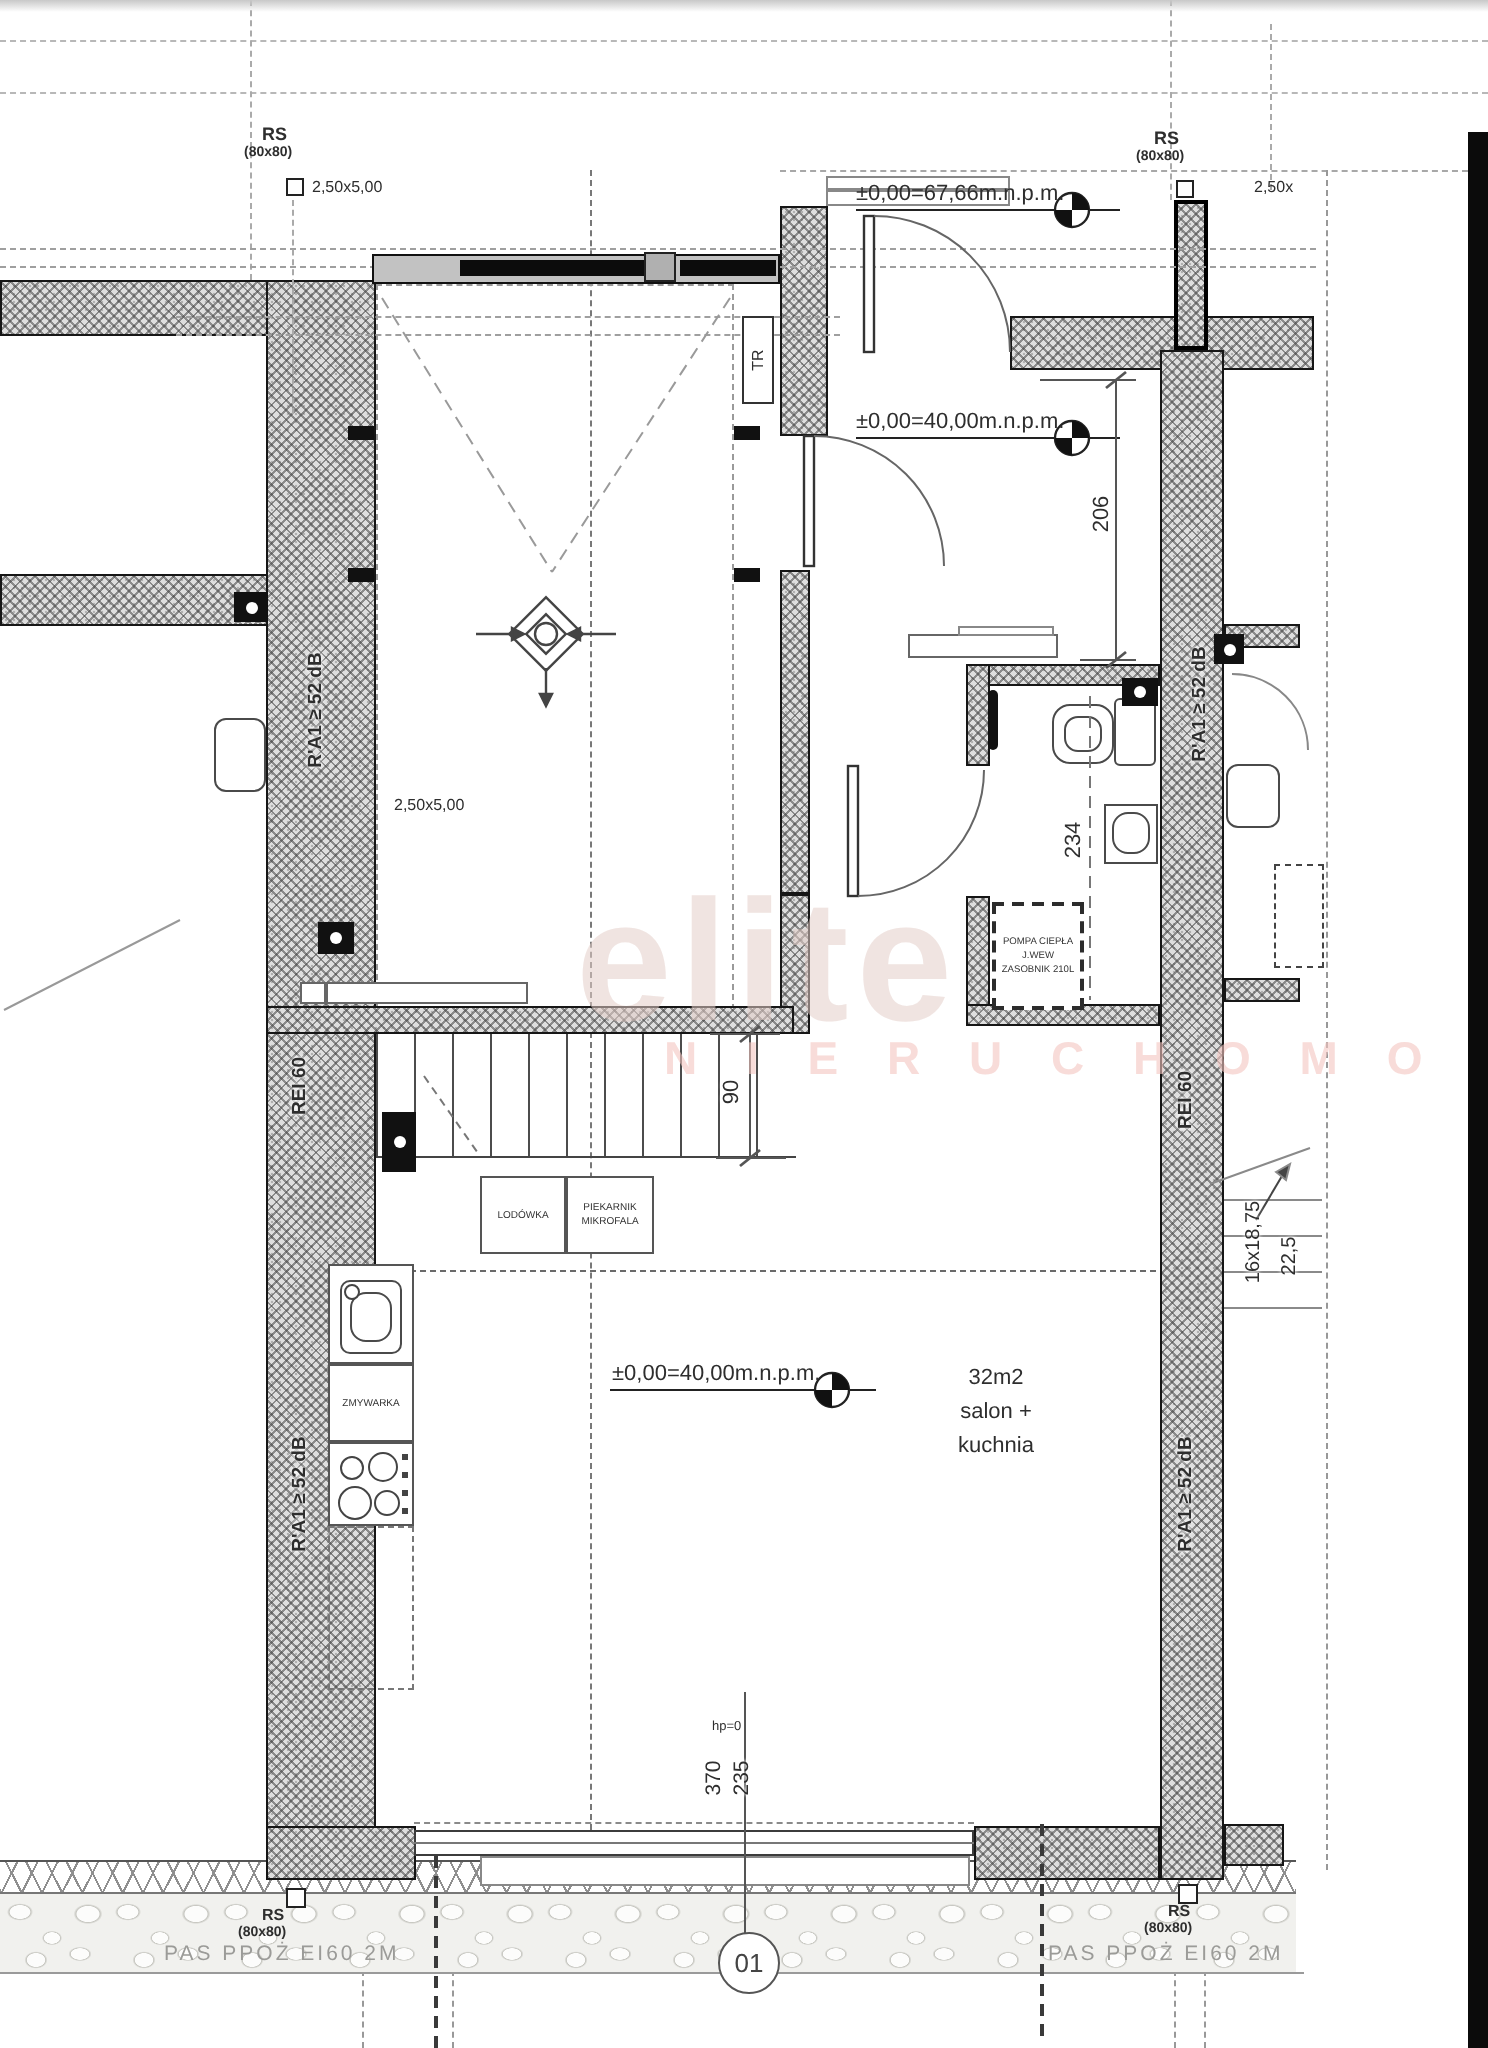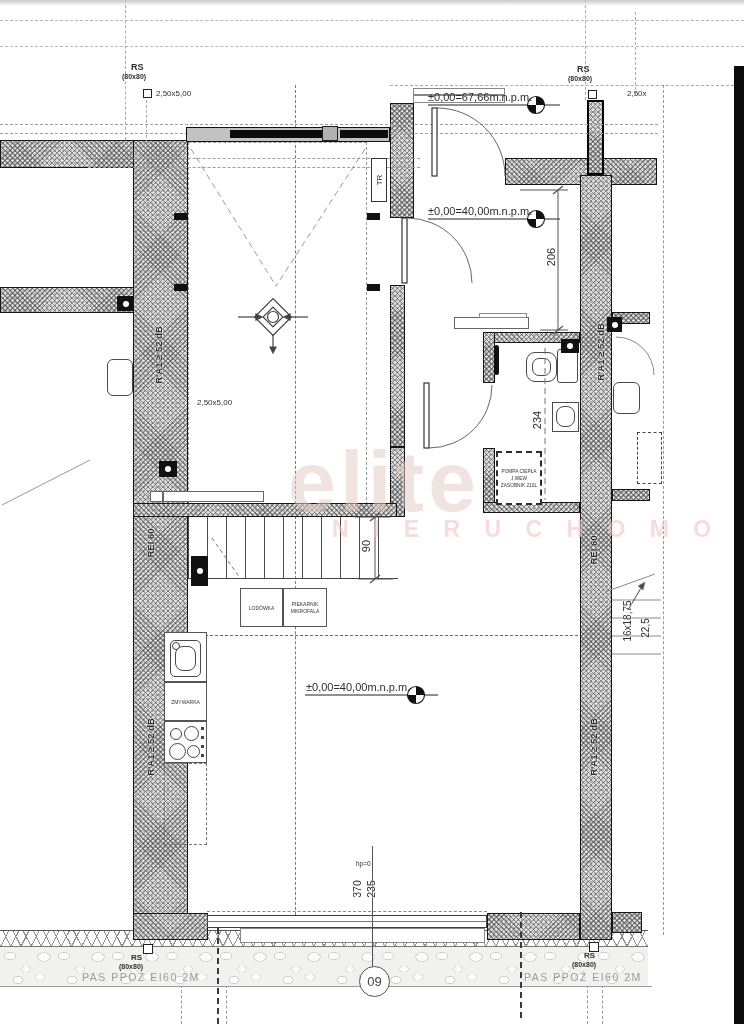--- a/index.html
+++ b/index.html
@@ -172,21 +172,21 @@
   <div class="abs" style="left:207px;top:915px;width:280px;height:13px;background:#fff;border:1px solid #3c3c3c;z-index:18;"></div>
   <div class="hd" style="left:207px;top:921px;width:280px;border-top:1px solid #777;z-index:19;"></div>
   <div class="fix" style="left:240px;top:928px;width:245px;height:15px;border-color:#888;z-index:17;"></div>
 
   <div class="fix" style="left:143px;top:89px;width:9px;height:9px;border:1.5px solid #222;z-index:24;"></div>
   <div class="fix" style="left:588px;top:90px;width:9px;height:9px;border:1.5px solid #222;z-index:24;"></div>
   <div class="fix" style="left:143px;top:944px;width:10px;height:10px;border:1.5px solid #222;z-index:24;"></div>
   <div class="fix" style="left:589px;top:942px;width:10px;height:10px;border:1.5px solid #222;z-index:24;"></div>
 
   <div class="abs" style="left:359px;top:966px;width:31px;height:31px;border:1px solid #555;border-radius:50%;background:#fff;z-index:46;display:flex;align-items:center;justify-content:center;">
-    <span class="t" style="position:static;font-size:13px;color:#444;">09</span>
+    <span class="t" style="position:static;font-size:13px;color:#444;">01</span>
   </div>
 
   <svg class="ovl" width="744" height="1024" viewBox="0 0 744 1024">
 
     <g>
       <rect x="432" y="108" width="5" height="68" fill="#fff" stroke="#333" stroke-width="1.2"></rect>
       <path d="M 437 108 A 68 68 0 0 1 505 176" fill="none" stroke="#666" stroke-width="1"></path>
     </g>
 
     <g>
@@ -293,20 +293,25 @@
   <div class="t rot" style="left:158px;top:355px;font-size:9.5px;font-weight:bold;">R'A1 ≥ 52 dB</div>
   <div class="t rot" style="left:150px;top:543px;font-size:9.5px;font-weight:bold;">REI 60</div>
   <div class="t rot" style="left:150px;top:747px;font-size:9.5px;font-weight:bold;">R'A1 ≥ 52 dB</div>
   <div class="t rot" style="left:600px;top:352px;font-size:9.5px;font-weight:bold;">R'A1 ≥ 52 dB</div>
   <div class="t rot" style="left:593px;top:550px;font-size:9.5px;font-weight:bold;">REI 60</div>
   <div class="t rot" style="left:593px;top:747px;font-size:9.5px;font-weight:bold;">R'A1 ≥ 52 dB</div>
 
   <div class="t rot" style="left:627px;top:621px;font-size:10px;">16x18,75</div>
   <div class="t rot" style="left:645px;top:628px;font-size:10px;">22,5</div>
 
+  <div class="t" style="left:462px;top:681px;width:72px;text-align:center;font-size:11px;line-height:17px;">
+    <span>32m2</span><br>
+    <span>salon +</span><br>
+    <span>kuchnia</span>
+  </div>
 
   <div class="t" style="left:356px;top:860px;font-size:6.5px;">hp=0</div>
   <div class="t rot" style="left:357px;top:889px;font-size:10.5px;">370</div>
   <div class="t rot" style="left:371px;top:889px;font-size:10.5px;">235</div>
 
   <div class="t" style="left:82px;top:971px;font-size:10.5px;letter-spacing:1.5px;color:#9b9b98;">PAS PPOŻ EI60 2M</div>
   <div class="t" style="left:524px;top:971px;font-size:10.5px;letter-spacing:1.5px;color:#9b9b98;">PAS PPOŻ EI60 2M</div>
   <div class="t" style="left:131px;top:953px;font-size:8px;font-weight:bold;">RS</div>
   <div class="t" style="left:119px;top:963px;font-size:7px;font-weight:bold;">(80x80)</div>
   <div class="t" style="left:584px;top:951px;font-size:8px;font-weight:bold;">RS</div>

